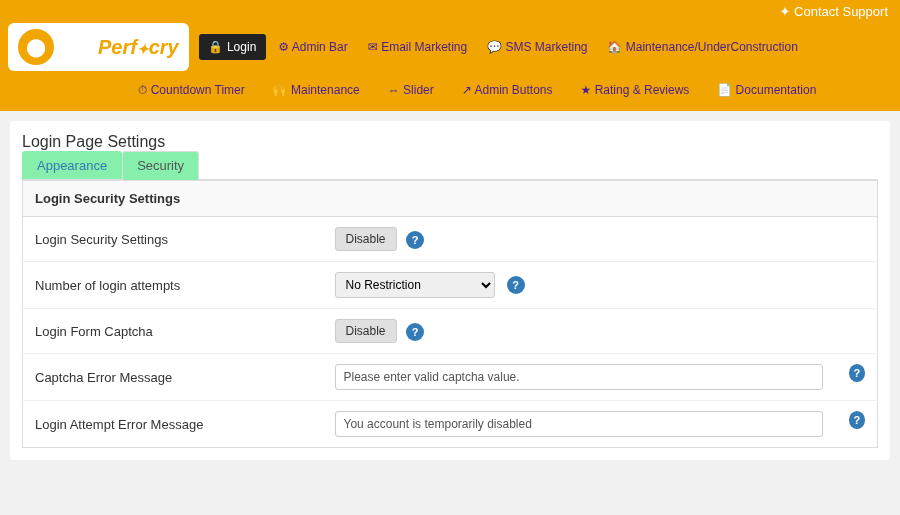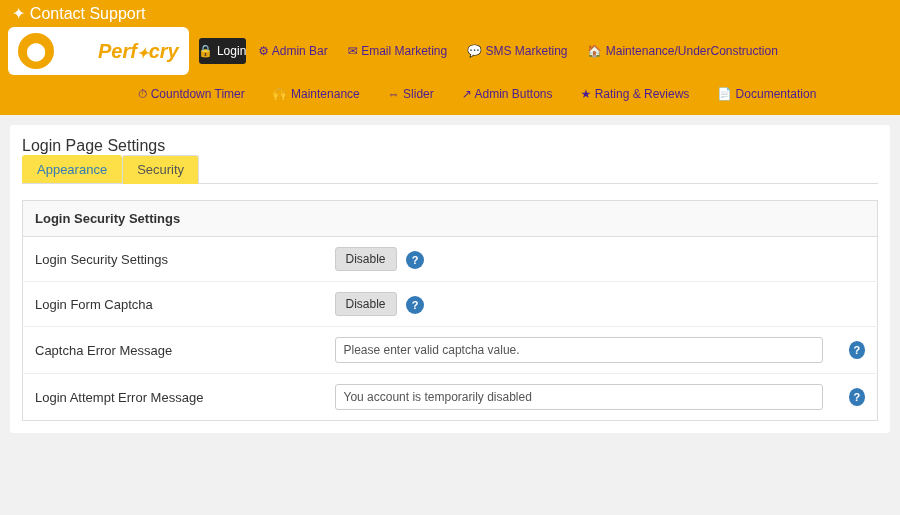--- a/index.html
+++ b/index.html
@@ -1,54 +1,54 @@
 <!DOCTYPE html>
 <html><head>
   <meta charset="utf-8">
   <style>
     * { box-sizing: border-box; margin: 0; padding: 0; }
     body { font-family: Arial, sans-serif; font-size: 13px; background: #f1f1f1; color: #333; }
 
     
     .header { background: #f0a500; color: white; }
-    .header-top { display: flex; justify-content: flex-start; padding: 4px 12px; font-size: 16px; }
+    .header-top { display: flex; justify-content: flex-end; padding: 4px 12px; font-size: 13px; }
     .contact-support { display: flex; align-items: center; gap: 5px; color: white; }
     .header-nav { display: flex; align-items: center; padding: 0 8px 6px 8px; gap: 4px; flex-wrap: wrap; }
     .logo-area { background: white; border-radius: 6px; padding: 6px 10px; margin-right: 6px; display: flex; align-items: center; min-width: 110px; }
     .logo-text { color: #f0a500; font-size: 20px; font-weight: bold; font-style: italic; margin-left: 40px; }
     .logo-img { width: 36px; height: 36px; background: #f0a500; border-radius: 50%; margin-right: 4px; display: flex; align-items: center; justify-content: center; color: white; font-size: 18px; }
-    .nav-btn { background: #333; color: white; border: none; border-radius: 3px; padding: 6px 0; font-size: 12px; cursor: pointer; display: flex; align-items: center; gap: 4px; }
+    .nav-btn { background: #333; color: white; border: none; border-radius: 3px; padding: 6px 10px; font-size: 12px; cursor: pointer; display: flex; align-items: center; gap: 4px; }
     .nav-btn.active { background: #222; }
     .nav-link { color: #4c1d95; background: transparent; border: none; padding: 6px 8px; font-size: 12px; cursor: pointer; display: flex; align-items: center; gap: 4px; }
     .header-nav2 { background: #f0a500; display: flex; align-items: center; padding: 0 8px 8px 130px; gap: 12px; flex-wrap: wrap; }
 
     
     .content { background: white; margin: 10px; padding: 12px; border-radius: 3px; }
     .page-title { font-size: 16px; font-weight: normal; color: #333; }
 
     
     .tabs { display: flex; border-bottom: 1px solid #ddd; margin-bottom: 0; }
-    .tab { padding: 6px 14px; cursor: pointer; border: 1px solid transparent; border-bottom: none; font-size: 13px; color: #337ab7; background: #fde047; border-radius: 3px 3px 0 0; }
+    .tab { padding: 6px 14px; cursor: pointer; border: 1px solid transparent; border-bottom: none; font-size: 13px; color: #337ab7; background: #86efac; border-radius: 3px 3px 0 0; }
     .tab.active { border-color: #ddd; border-bottom-color: white; color: #555; margin-bottom: -1px; }
 
     
-    .settings-table { width: 100%; border-collapse: collapse; border: 1px solid #ddd; margin-top: 16px; }
+    .settings-table { width: 100%; border-collapse: collapse; border: 1px solid #ddd; margin-top: 0; }
     .settings-table th { background: #f9f9f9; text-align: left; padding: 10px 12px; font-weight: bold; font-size: 13px; border-bottom: 1px solid #ddd; }
     .settings-table td { padding: 10px 12px; border-bottom: 1px solid #eee; vertical-align: middle; }
     .settings-table tr:last-child td { border-bottom: none; }
     .label-col { width: 300px; color: #333; }
     .control-col { }
 
     
     .btn-disable { background: #e0e0e0; border: 1px solid #ccc; padding: 4px 10px; font-size: 12px; cursor: pointer; border-radius: 3px; color: #333; }
     .help-icon { display: inline-flex; align-items: center; justify-content: center; width: 18px; height: 18px; background: #337ab7; color: white; border-radius: 50%; font-size: 11px; font-weight: bold; cursor: pointer; margin-left: 6px; vertical-align: middle; }
     .select-wrap { display: inline-flex; align-items: center; gap: 6px; }
     select { padding: 4px 6px; font-size: 12px; border: 1px solid #ccc; border-radius: 3px; min-width: 160px; }
     .text-input { width: 100%; padding: 5px 8px; border: 1px solid #ccc; border-radius: 3px; font-size: 12px; color: #555; background: white; }
-    .input-wrap { display: flex; align-items: center; gap: 20px; }
+    .input-wrap { display: flex; align-items: flex-start; gap: 20px; }
   </style>
 </head>
 <body>
 
 <div class="header">
   <div class="header-top">
     <span class="contact-support">✦ Contact Support</span>
   </div>
   <div class="header-nav">
     <div class="logo-area">
@@ -88,20 +88,34 @@
     <tbody>
 
       <tr>
         <td class="label-col">Login Security Settings</td>
         <td class="control-col">
           <button class="btn-disable">Disable</button>
           <span class="help-icon">?</span>
         </td>
       </tr>
 
+      <tr>
+        <td class="label-col">Number of login attempts</td>
+        <td class="control-col">
+          <div class="select-wrap">
+            <select>
+              <option>No Restriction</option>
+              <option>3 Attempts</option>
+              <option>5 Attempts</option>
+              <option>10 Attempts</option>
+            </select>
+            <span class="help-icon">?</span>
+          </div>
+        </td>
+      </tr>
 
 
       <tr>
         <td class="label-col">Login Form Captcha</td>
         <td class="control-col">
           <button class="btn-disable">Disable</button>
           <span class="help-icon">?</span>
         </td>
       </tr>
 

